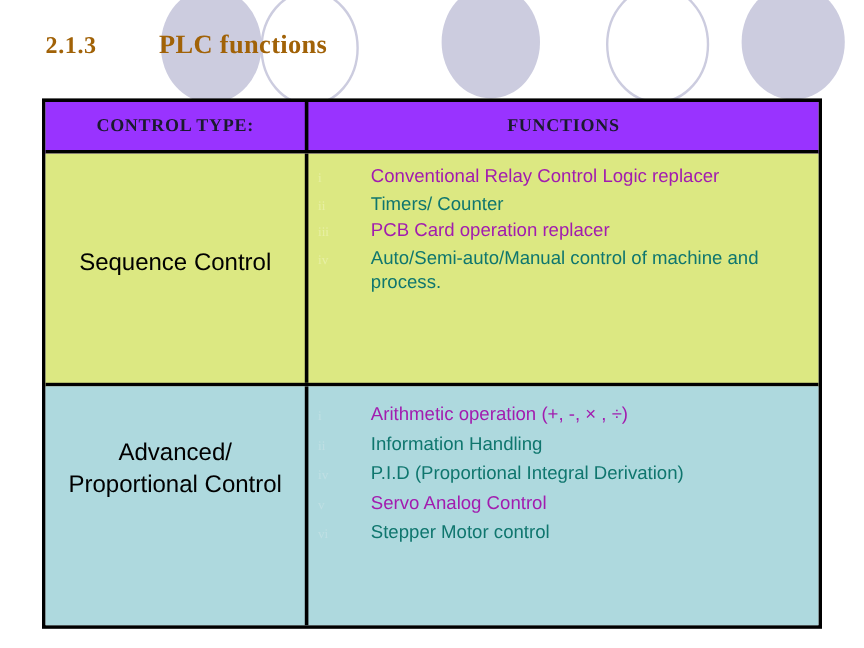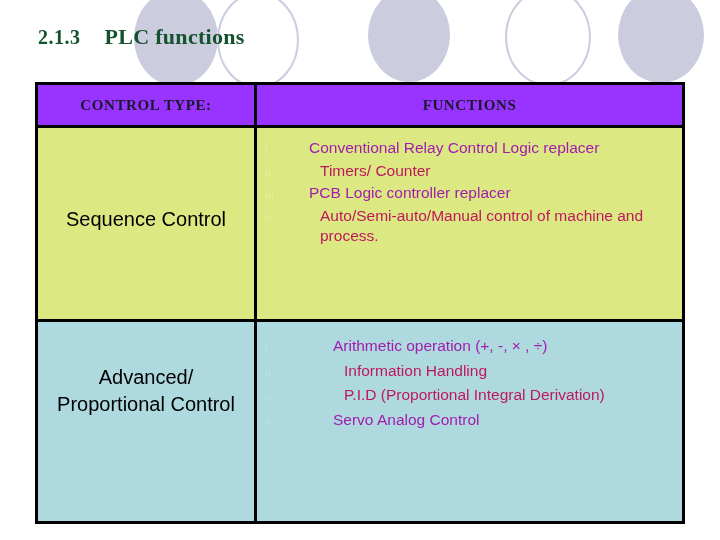--- a/index.html
+++ b/index.html
@@ -11,25 +11,25 @@
     overflow:hidden;
   }
   #deco{position:absolute;left:0;top:0;width:720px;height:540px;pointer-events:none;z-index:0;}
   #slide{position:relative;z-index:2;width:720px;height:540px;}
 
   
   .title-row{
     position:absolute;left:38px;top:24px;
     display:flex;align-items:baseline;
     font-family:"Liberation Serif", serif;
-    font-weight:bold;color:#14532d;
+    font-weight:bold;color:#a16207;
     white-space:nowrap;
   }
   .title-num{font-size:20px;letter-spacing:.5px;}
-  .title-text{font-size:22px;margin-left:24px;letter-spacing:.3px;}
+  .title-text{font-size:22px;margin-left:52px;letter-spacing:.3px;}
 
   
   .tbl{
     position:absolute;left:35px;top:82px;
     width:650px;height:442px;
     border:3px solid #000000;
     box-sizing:border-box;
     display:flex;flex-direction:column;align-items:flex-end;
   }
   .trow{display:flex;width:100%;box-sizing:border-box;}
@@ -65,33 +65,33 @@
   ol.fnlist{
     list-style:none;margin:0;padding:0;
     padding-top:10px;padding-left:8px;
   }
   .r2 ol.fnlist{padding-top:14px;}
   ol.fnlist li{
     display:flex;align-items:flex-start;
     font-size:15.5px;line-height:1.33;
     margin-bottom:2px;
   }
-  .r2 ol.fnlist li{margin-bottom:4px;gap:24px;}
+  .r2 ol.fnlist li{margin-bottom:4px;}
   .rn{
     flex:0 0 44px;
     font-size:11px;
     font-family:"Liberation Serif", serif;
     padding-top:4px;
     user-select:none;
   }
   .r1 .rn{color:#e7efa3;}
   .r2 .rn{color:#bfdfe3;}
   .fntext{flex:1;}
   .fn-black{color:#a21caf;}
-  .fn-blue{color:#be185d;margin-left:11px;}
+  .fn-blue{color:#0f766e;}
 </style>
 </head>
 <body>
 
 <svg id="deco" viewBox="0 0 720 540">
   <ellipse cx="176" cy="38" rx="42" ry="48" fill="#ccccdf"></ellipse>
   <ellipse cx="258" cy="40" rx="40" ry="47" fill="#ffffff" stroke="#ccccdf" stroke-width="2"></ellipse>
   <ellipse cx="409" cy="35" rx="41" ry="47" fill="#ccccdf"></ellipse>
   <ellipse cx="548" cy="37" rx="42" ry="48" fill="#ffffff" stroke="#ccccdf" stroke-width="2"></ellipse>
   <ellipse cx="661" cy="35" rx="43" ry="48" fill="#ccccdf"></ellipse>
@@ -120,21 +120,21 @@
           <li>
             <span class="rn">i</span>
             <span class="fntext fn-black">Conventional Relay Control Logic replacer</span>
           </li>
           <li>
             <span class="rn">ii</span>
             <span class="fntext fn-blue">Timers/ Counter</span>
           </li>
           <li>
             <span class="rn">iii</span>
-            <span class="fntext fn-black">PCB Logic controller replacer</span>
+            <span class="fntext fn-black">PCB Card operation replacer</span>
           </li>
           <li>
             <span class="rn">iv</span>
             <span class="fntext fn-blue">Auto/Semi-auto/Manual control of machine and process.</span>
           </li>
         </ol>
       </div>
     </div>
 
     <div class="trow r2">
@@ -152,18 +152,22 @@
             <span class="fntext fn-blue">Information Handling</span>
           </li>
           <li>
             <span class="rn">iv</span>
             <span class="fntext fn-blue">P.I.D (Proportional Integral Derivation)</span>
           </li>
           <li>
             <span class="rn">v</span>
             <span class="fntext fn-black">Servo Analog Control</span>
           </li>
+          <li>
+            <span class="rn">vi</span>
+            <span class="fntext fn-blue">Stepper Motor control</span>
+          </li>
         </ol>
       </div>
     </div>
 
   </div>
 </div>
 
 </body></html>

